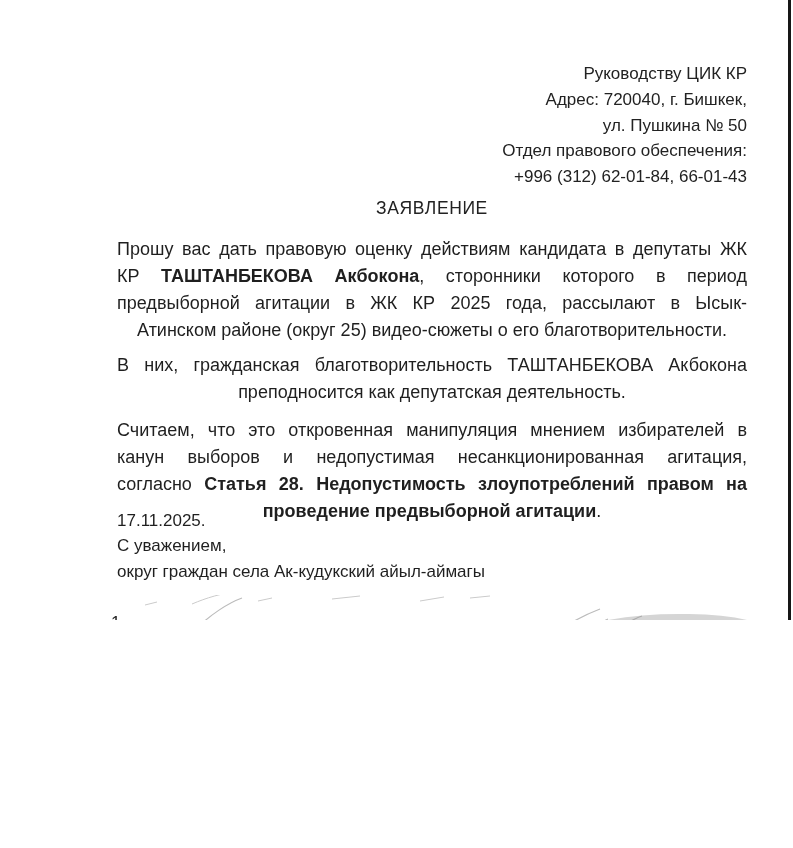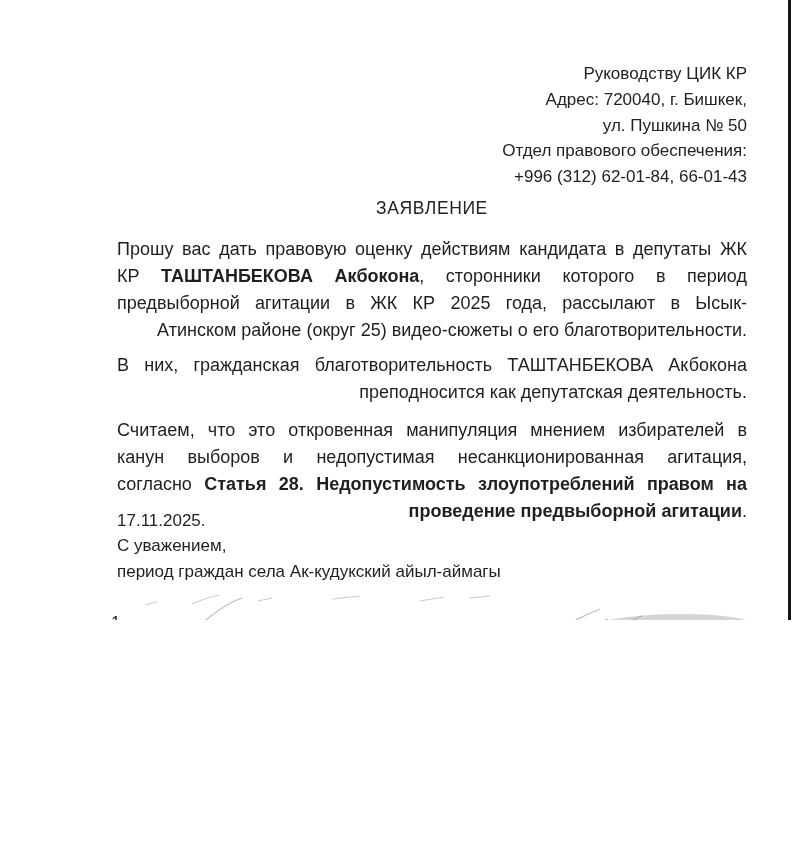--- a/index.html
+++ b/index.html
@@ -34,21 +34,21 @@
     text-align: center;
     font-size: 17.5px;
     letter-spacing: 0.6px;
     color: #222;
   }
   .para { font-size: 18px; line-height: 27px; }
   .p1 { top: 236px; }
   .p2 { top: 352px; }
   .p3 { top: 417px; }
   .jl { text-align: justify; text-align-last: justify; }
-  .ll { text-align: right; }
+  .ll { text-align: center; }
   .b  { font-weight: bold; }
   .closing { top: 508px; font-size: 17px; line-height: 25.3px; }
   .sig-list {
     position: absolute;
     left: 111px;
     top: 612px;
     font-size: 17px;
     line-height: 22.5px;
     color: #1c1c1c;
   }
@@ -90,21 +90,21 @@
   <div class="content para p3" style="position:absolute;">
     <div class="jl"><span>Считаем, что это откровенная манипуляция мнением избирателей в</span></div>
     <div class="jl"><span>канун выборов и недопустимая несанкционированная агитация,</span></div>
     <div class="jl"><span>согласно </span><span class="b">Статья 28. Недопустимость злоупотреблений правом на</span></div>
     <div class="ll"><span class="b">проведение предвыборной агитации</span><span>.</span></div>
   </div>
 
   <div class="content closing" style="position:absolute;">
     <div>17.11.2025.</div>
     <div>С уважением,</div>
-    <div>период граждан села Ак-кудукский айыл-аймагы</div>
+    <div>округ граждан села Ак-кудукский айыл-аймагы</div>
   </div>
 
   <div class="sig-list">
     <div>1.</div>
     <div>2.</div>
     <div>3.</div>
     <div>4.</div>
     <div>5.</div>
     <div>6.</div>
     <div>7.</div>

